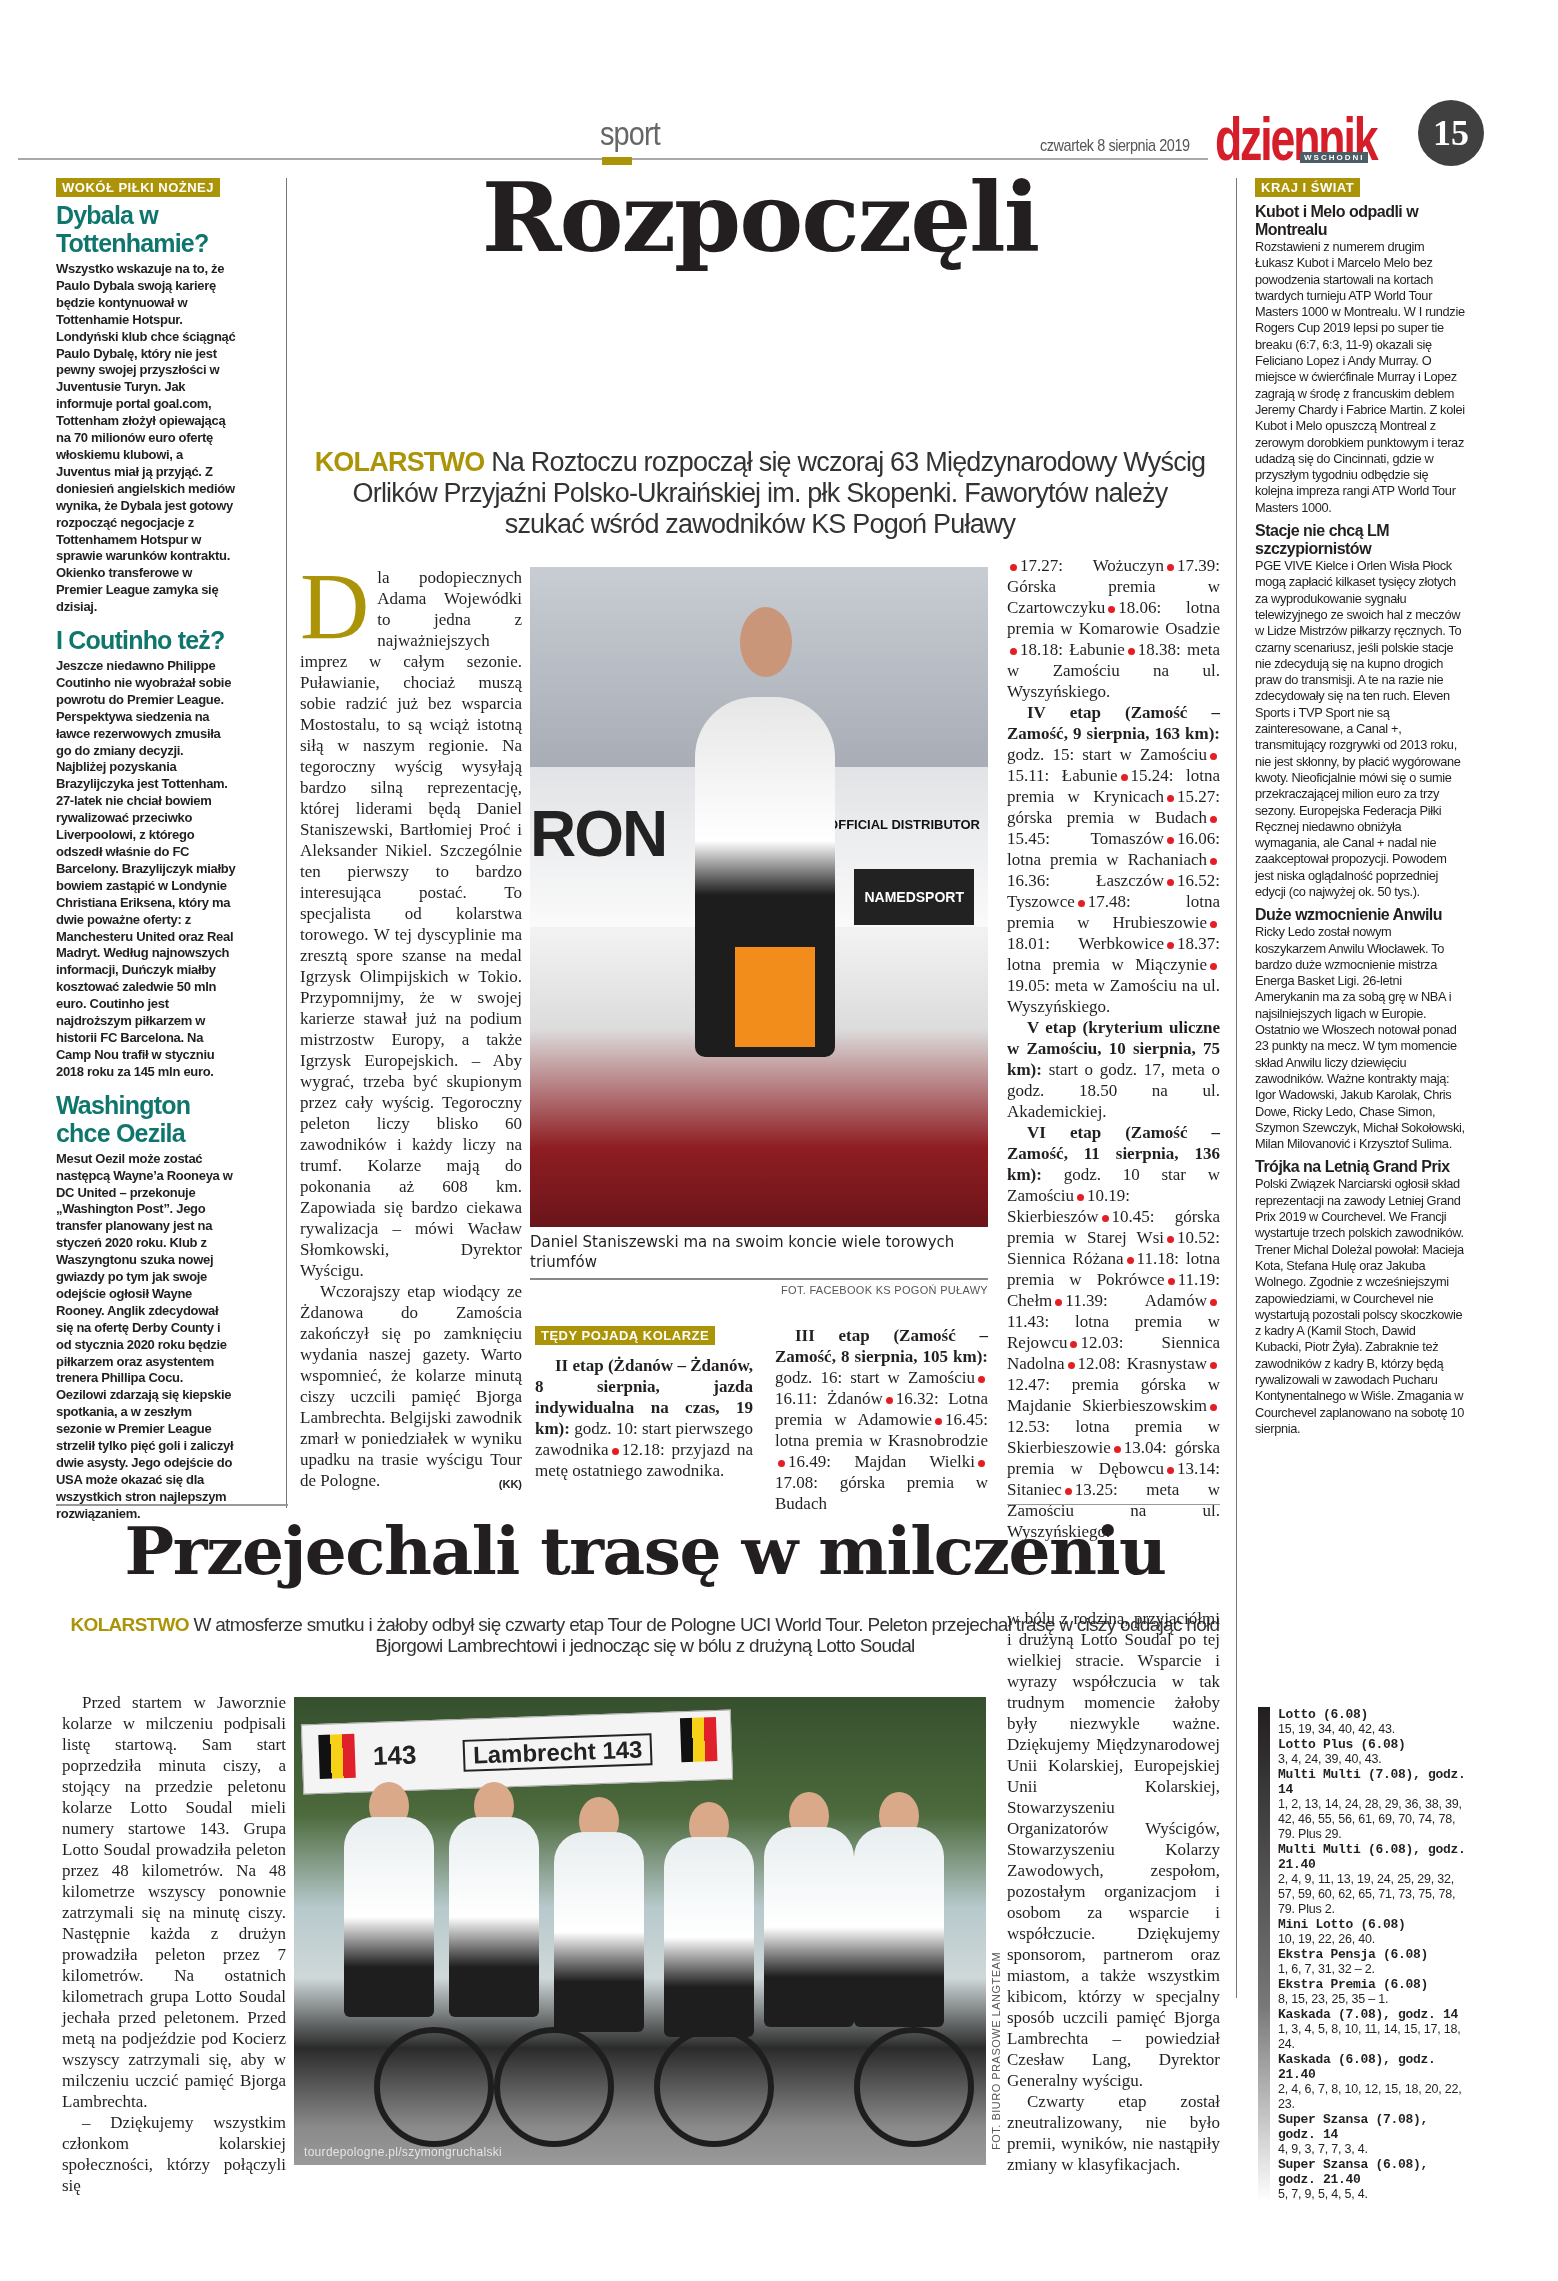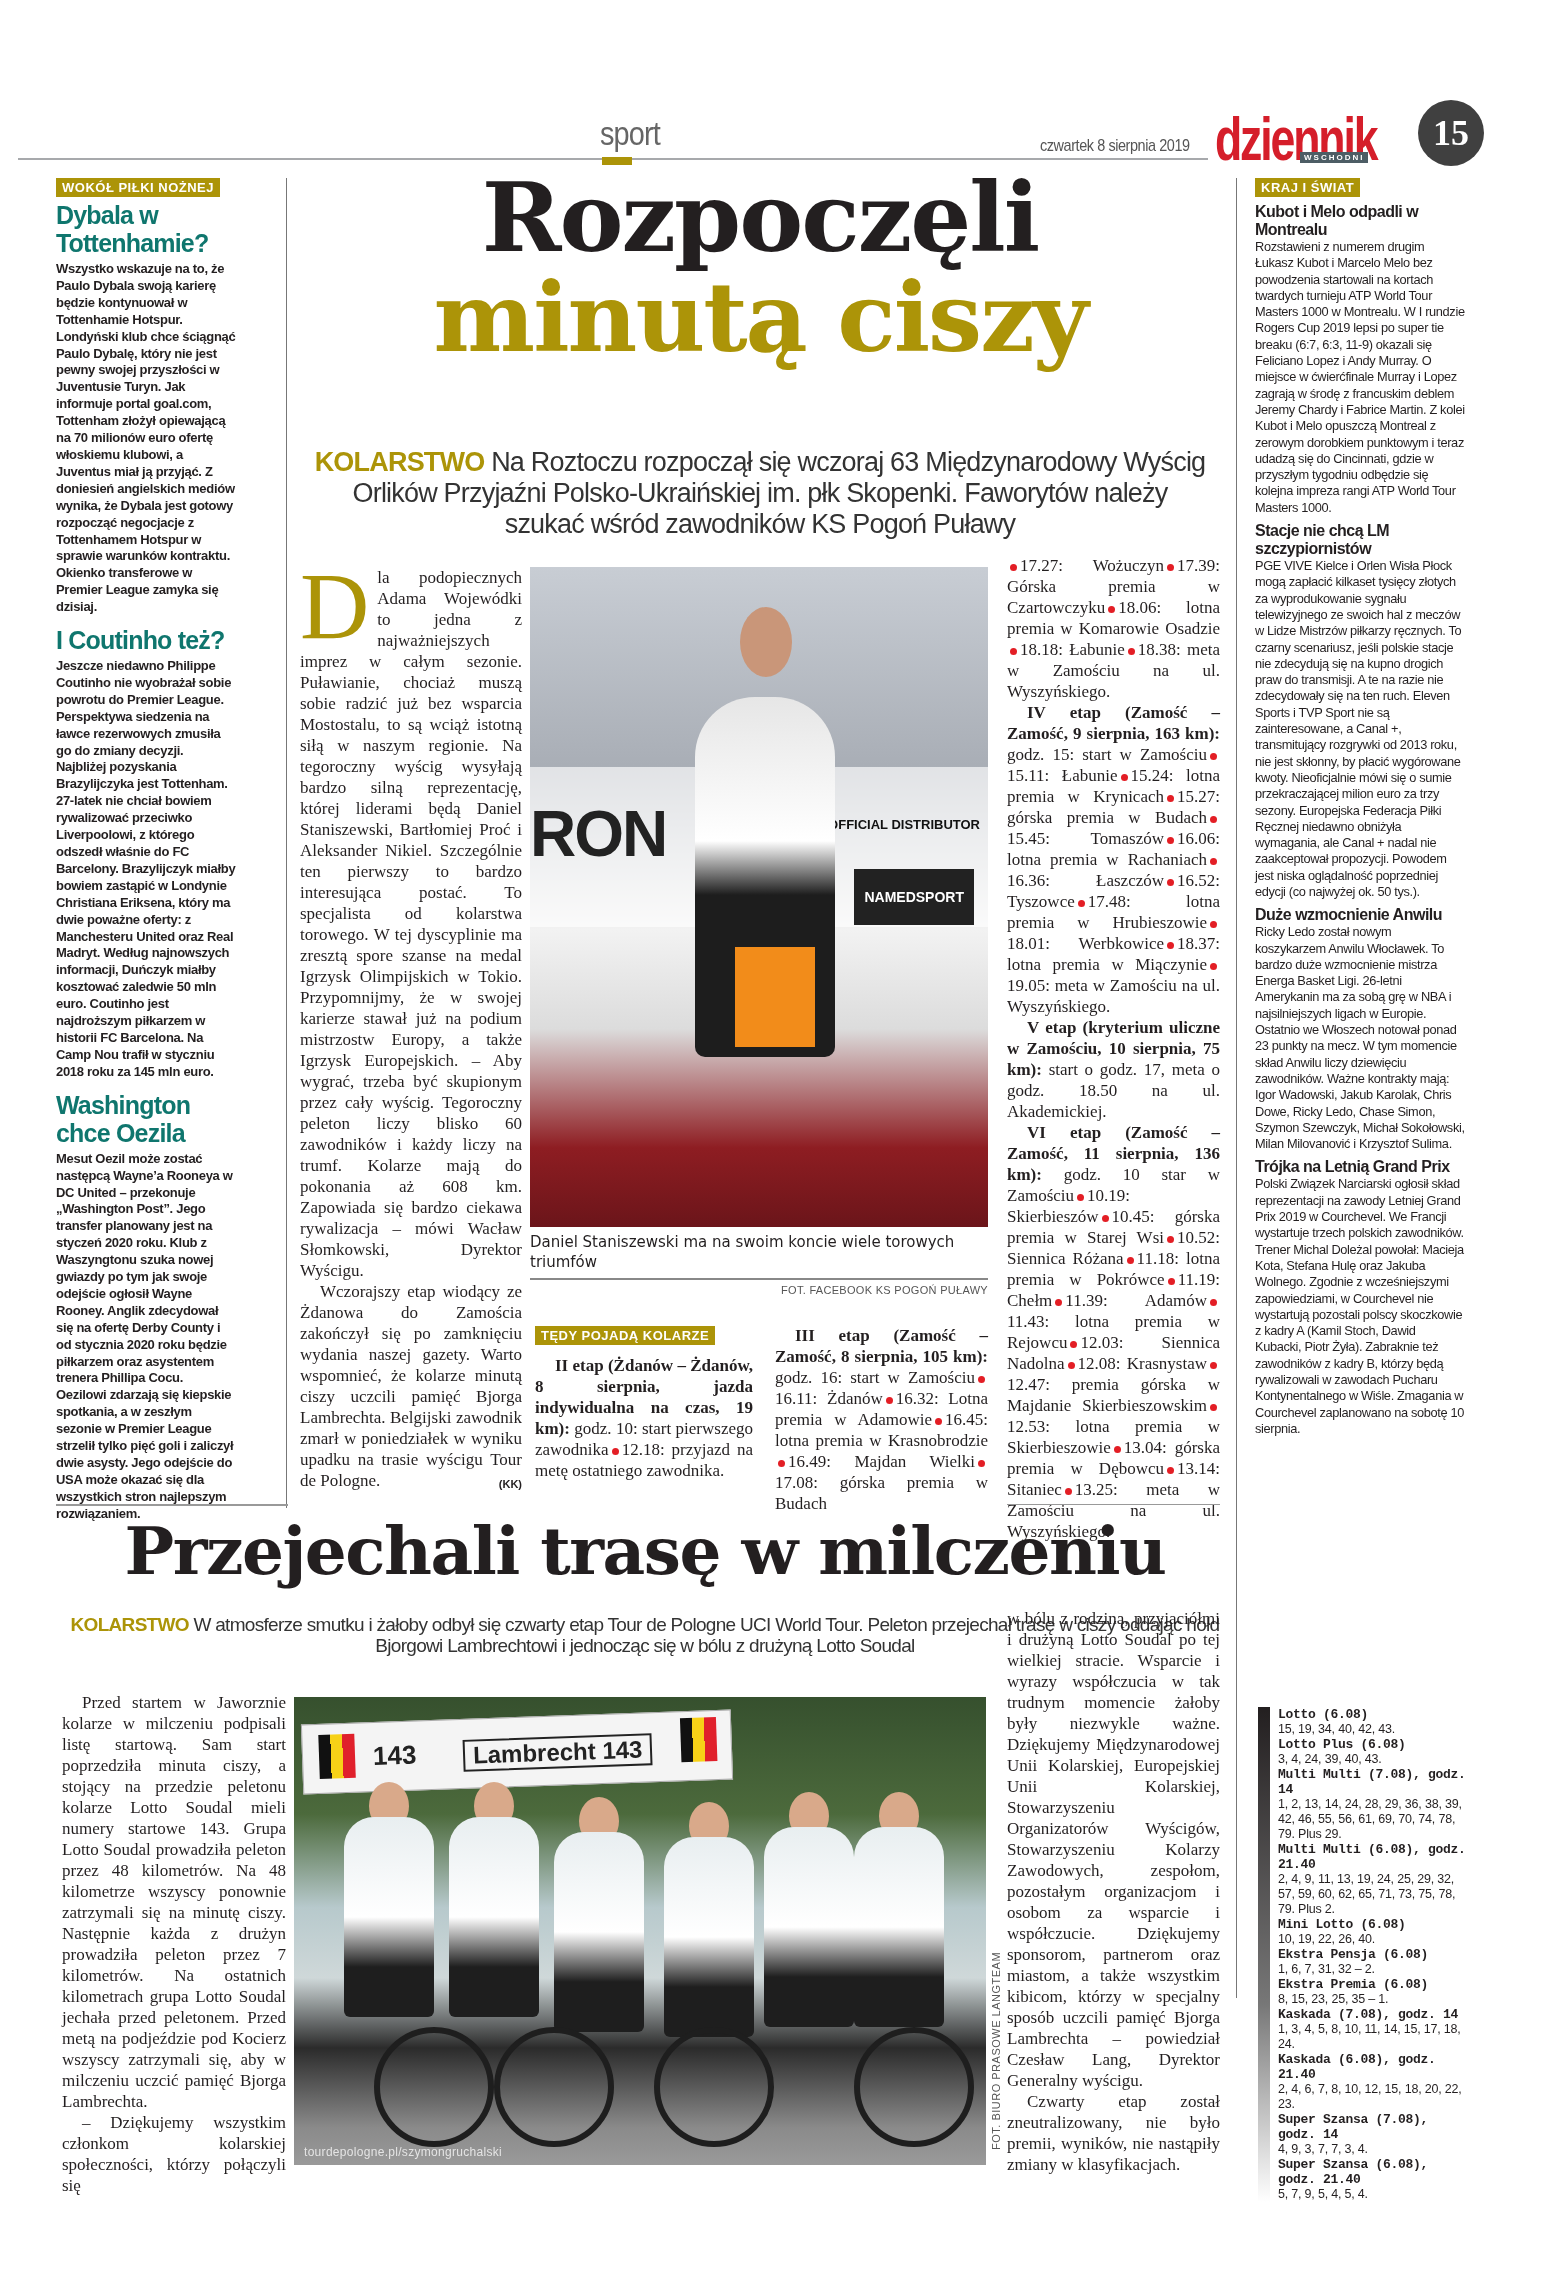--- a/index.html
+++ b/index.html
@@ -101,21 +101,20 @@
   <div class="brief-title" style="margin-top:10px">I Coutinho też?</div>
   <p class="brief-body">Jeszcze niedawno Philippe Coutinho nie wyobrażał sobie powrotu do Premier League. Perspektywa siedzenia na ławce rezerwowych zmusiła go do zmiany decyzji. Najbliżej pozyskania Brazylijczyka jest Tottenham. 27-latek nie chciał bowiem rywalizować przeciwko Liverpoolowi, z którego odszedł właśnie do FC Barcelony. Brazylijczyk miałby bowiem zastąpić w Londynie Christiana Eriksena, który ma dwie poważne oferty: z Manchesteru United oraz Real Madryt. Według najnowszych informacji, Duńczyk miałby kosztować zaledwie 50 mln euro. Coutinho jest najdroższym piłkarzem w historii FC Barcelona. Na Camp Nou trafił w styczniu 2018 roku za 145 mln euro.</p>
   <div class="brief-title" style="margin-top:10px">Washington chce Oezila</div>
   <p class="brief-body">Mesut Oezil może zostać następcą Wayne’a Rooneya w DC United – przekonuje „Washington Post”. Jego transfer planowany jest na styczeń 2020 roku. Klub z Waszyngtonu szuka nowej gwiazdy po tym jak swoje odejście ogłosił Wayne Rooney. Anglik zdecydował się na ofertę Derby County i od stycznia 2020 roku będzie piłkarzem oraz asystentem trenera Phillipa Cocu. Oezilowi zdarzają się kiepskie spotkania, a w zeszłym sezonie w Premier League strzelił tylko pięć goli i zaliczył dwie asysty. Jego odejście do USA może okazać się dla wszystkich stron najlepszym rozwiązaniem.</p>
 </div>
 <div class="vrule" style="left:286px; top:178px; height:1330px;"></div>
 <div class="hrule" style="left:56px; top:1504px; width:232px;"></div>
 
 <div class="headline1">
   <div>Rozpoczęli</div>
-  <div class="line2">minutą ciszy</div>
 </div>
 <div class="deck">
   <span class="tag">KOLARSTWO</span><span> Na Roztoczu rozpoczął się wczoraj 63 Międzynarodowy Wyścig Orlików Przyjaźni Polsko-Ukraińskiej im. płk Skopenki. Faworytów należy szukać wśród zawodników KS Pogoń Puławy</span>
 </div>
 
 <div class="col-a body-serif">
   <span class="dropcap">D</span>
   <p>la podopiecznych Adama Wojewódki to jedna z najważniejszych imprez w całym sezonie. Puławianie, chociaż muszą sobie radzić już bez wsparcia Mostostalu, to są wciąż istotną siłą w naszym regionie. Na tegoroczny wyścig wysyłają bardzo silną reprezentację, której liderami będą Daniel Staniszewski, Bartłomiej Proć i Aleksander Nikiel. Szczególnie ten pierwszy to bardzo interesująca postać. To specjalista od kolarstwa torowego. W tej dyscyplinie ma zresztą spore szanse na medal Igrzysk Olimpijskich w Tokio. Przypomnijmy, że w swojej karierze stawał już na podium mistrzostw Europy, a także Igrzysk Europejskich. – Aby wygrać, trzeba być skupionym przez cały wyścig. Tegoroczny peleton liczy blisko 60 zawodników i każdy liczy na trumf. Kolarze mają do pokonania aż 608 km. Zapowiada się bardzo ciekawa rywalizacja – mówi Wacław Słomkowski, Dyrektor Wyścigu.</p>
   <p class="ind">
     <span>Wczorajszy etap wiodący ze Żdanowa do Zamościa zakończył się po zamknięciu wydania naszej gazety. Warto wspomnieć, że kolarze minutą ciszy uczcili pamięć Bjorga Lambrechta. Belgijski zawodnik zmarł w poniedziałek w wyniku upadku na trasie wyścigu Tour de Pologne.</span>

